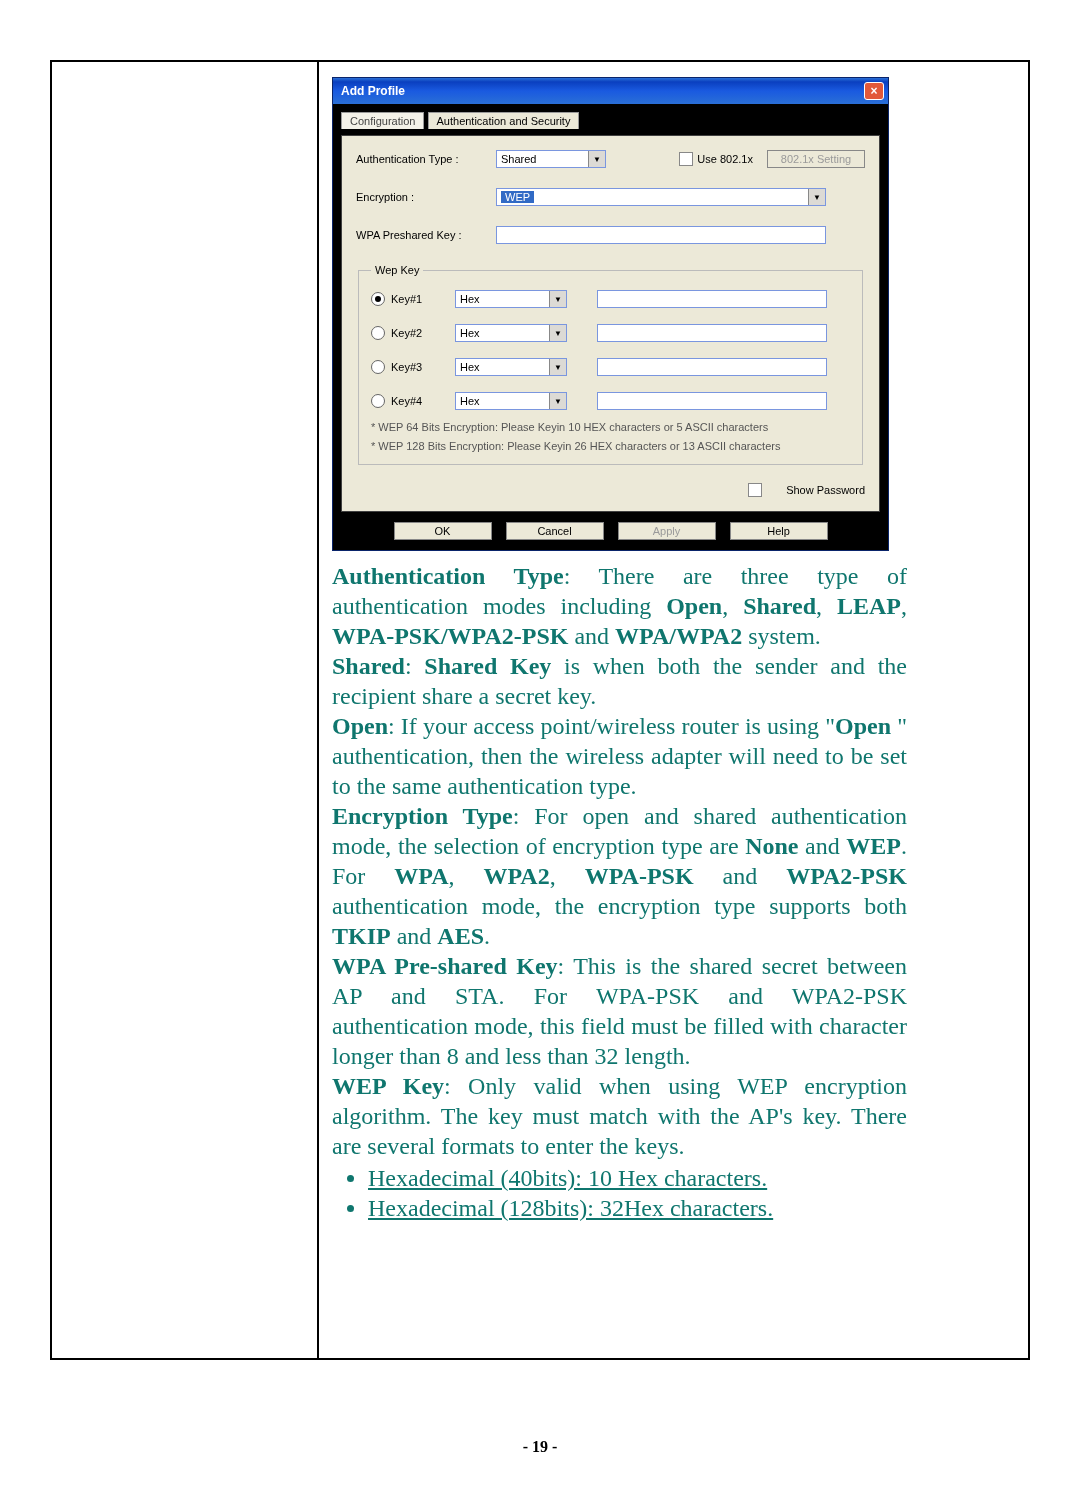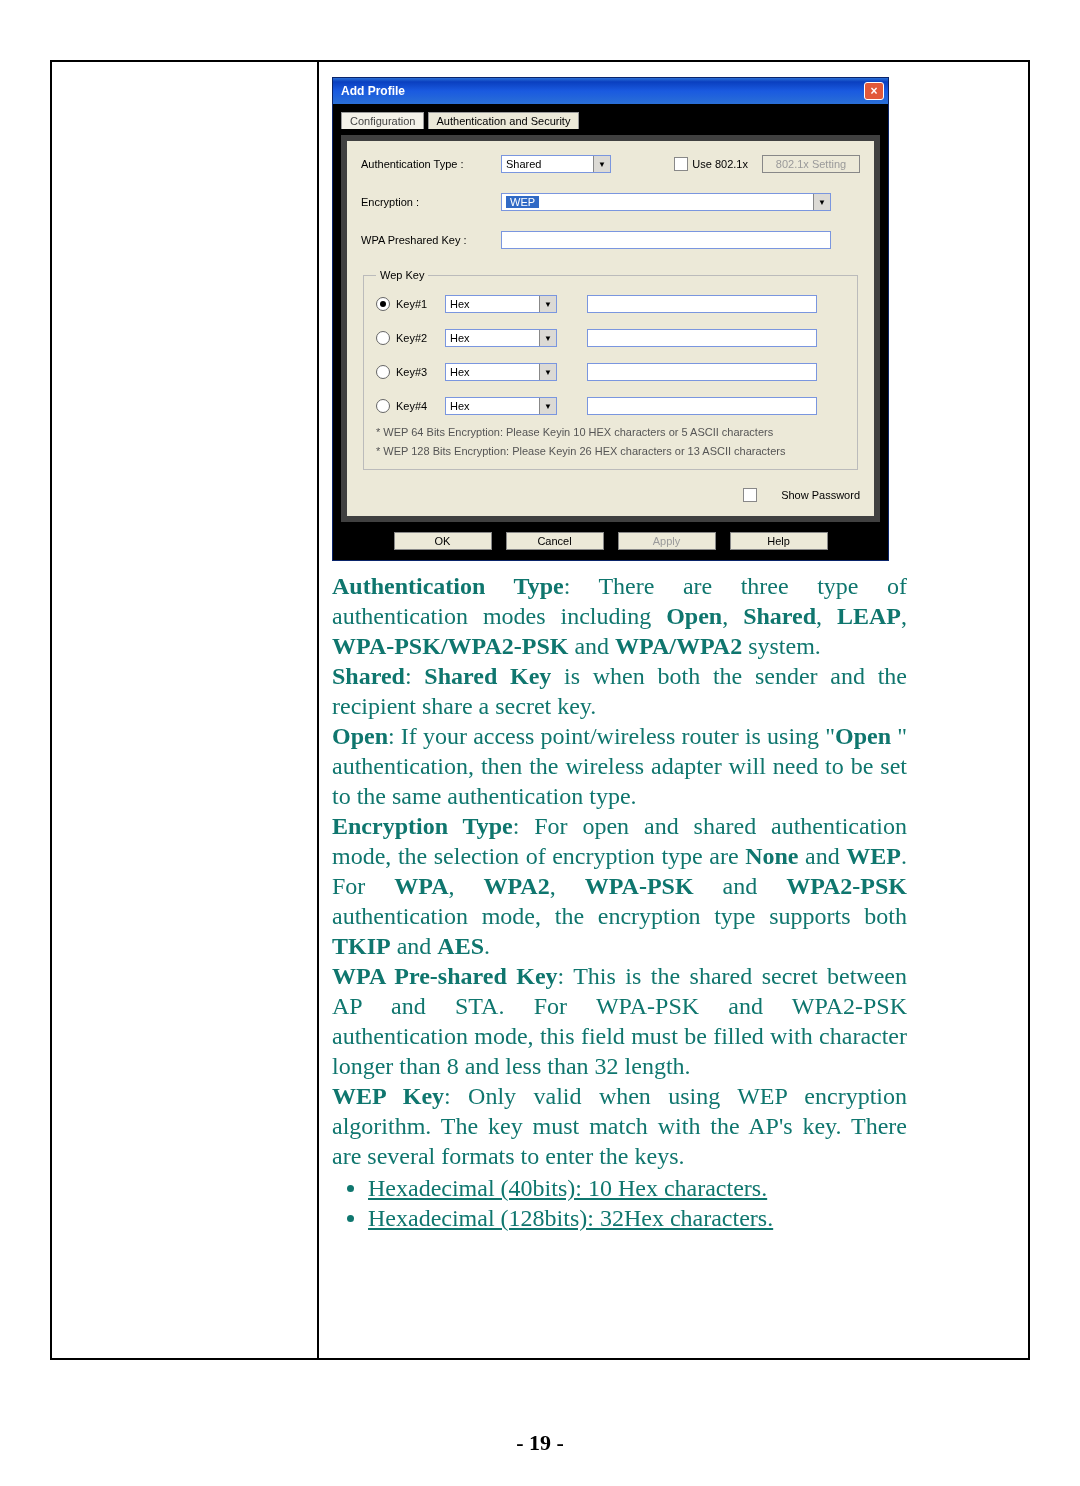--- a/index.html
+++ b/index.html
@@ -82,21 +82,21 @@
   }
   .tab.inactive {
     background: #f4f2e9;
     color: #444;
   }
   .tab.active {
     background: #ece9d8;
     z-index: 2;
   }
   .tabpanel {
-    border: 6px solid #404040;
+    border: 1px solid #404040;
     padding: 14px;
     background: #ece9d8;
   }
   .row {
     display: flex;
     align-items: center;
     margin-bottom: 20px;
   }
   .row label.rowlabel {
     width: 140px;
@@ -184,21 +184,21 @@
     background: #fff;
   }
   .keyrow .radio.checked::after {
     content: "";
     width: 6px;
     height: 6px;
     border-radius: 50%;
     background: #000;
   }
   .keyrow .keylabel {
-    width: 49px;
+    width: 64px;
   }
   .keyrow .select.keyfmt { margin-right: 30px; }
   .wepnote {
     font-size: 11px;
     color: #555;
     margin-top: 4px;
     line-height: 1.35;
   }
   .showpw {
     display: flex;
@@ -228,21 +228,21 @@
     padding-left: 30px;
     text-decoration: underline;
   }
   .bodytext li { margin: 0; text-align: left;}
   .pagenum {
     position: absolute;
     left: 0;
     right: 0;
     bottom: 30px;
     text-align: center;
-    font-size: 22px;
+    font-size: 16px;
     font-weight: bold;
     font-family: "Times New Roman", Times, serif;
   }
 </style>
 </head>
 <body>
 
 <div class="page">
   <div class="page-border">
 

